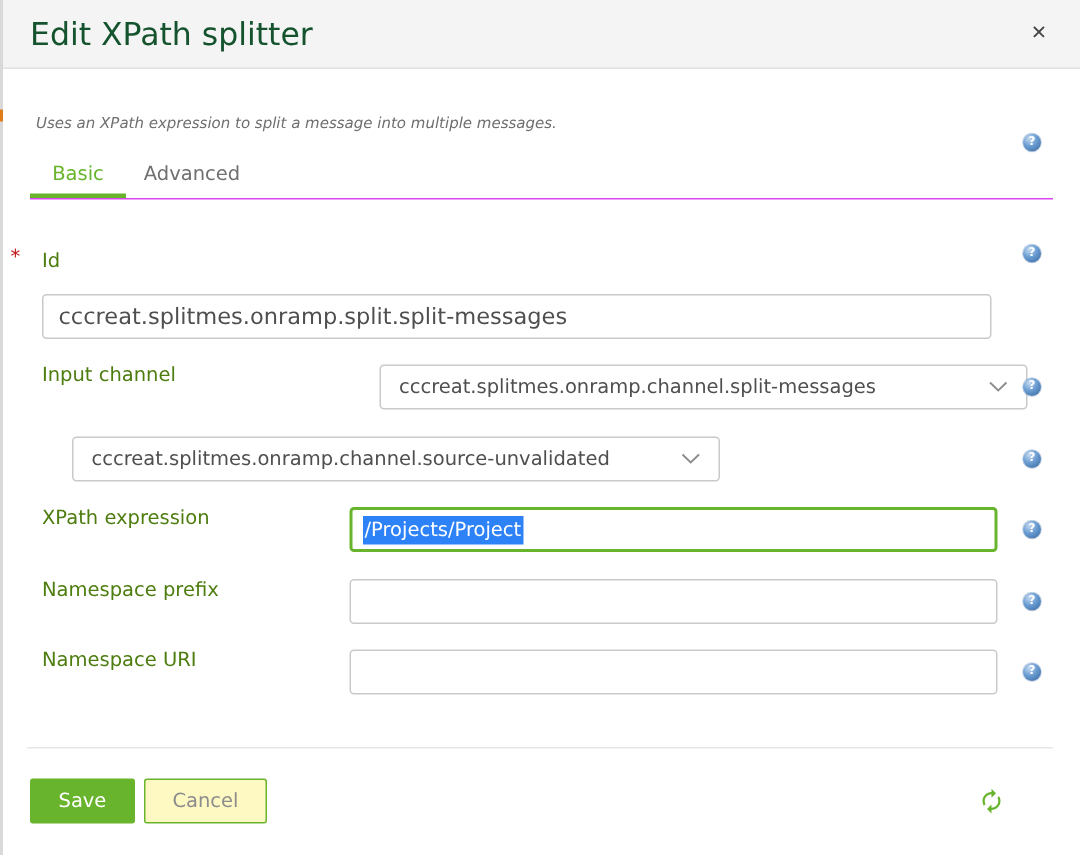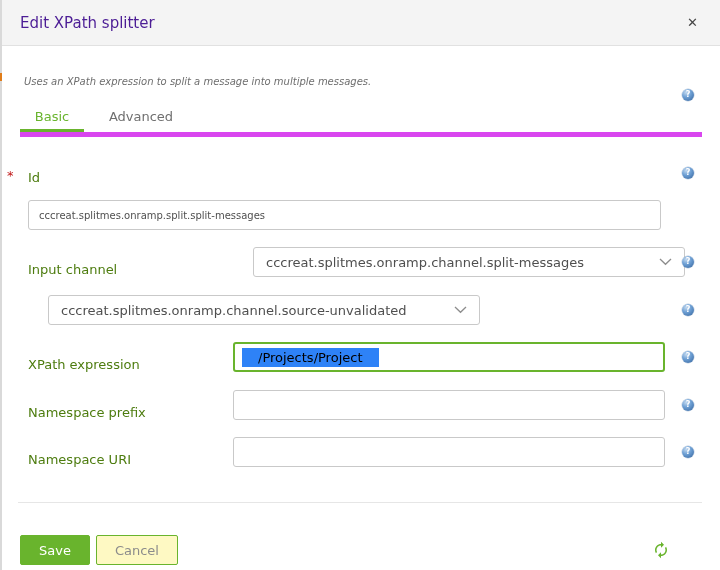--- a/index.html
+++ b/index.html
@@ -10,70 +10,70 @@
   }
   
   .edge-line{position:absolute;left:0;top:0;bottom:0;width:2px;background:#d9d9d9;z-index:30;}
   .edge-orange{position:absolute;left:0;top:73px;width:2px;height:8px;background:#e07d1a;}
 
   .dialog{position:absolute;inset:0;background:#fff;}
 
   
   .hdr{height:46px;background:#f4f4f4;border-bottom:1px solid #e1e1e1;
        display:flex;align-items:center;padding:0 16px 0 20px;box-sizing:border-box;}
-  .hdr-title{font-size:15px;color:#4c1d95;}
+  .hdr-title{font-size:21px;color:#14532d;}
   .close{margin-left:auto;font-size:13px;color:#454545;cursor:pointer;line-height:1;padding:4px 6px;}
 
   
   .desc-row{position:relative;margin:24px 26px 0 24px;height:16px;}
   .desc{font-style:italic;font-size:10px;color:#6e6e6e;}
 
   
   .help{position:absolute;right:0;width:12px;height:12px;border-radius:50%;
         background:radial-gradient(circle at 35% 28%, #c3d9ef, #6d9fd4 42%, #3e6ea6 88%);
         display:flex;align-items:center;justify-content:center;cursor:pointer;flex:none;
         box-shadow:0 0 0 0.5px rgba(70,110,160,.35);}
   .help .q{color:#fff;font-size:8px;font-weight:bold;line-height:1;transform:translateY(-0.5px);}
 
   
-  .tabs{margin:16px 18px 0 20px;border-bottom:5px solid #d946ef;display:flex;gap:13px;}
+  .tabs{margin:16px 18px 0 20px;border-bottom:1px solid #d946ef;display:flex;}
   .tab{font-size:13px;text-align:center;padding:7px 0 5px;border-bottom:3px solid transparent;cursor:pointer;}
   .tab-basic{width:64px;}
   .tab-advanced{width:88px;}
   .tab.active{color:#69b42d;border-bottom-color:#69b42d;}
   .tab.inactive{color:#6f6f6f;}
 
   
   .field-head{position:relative;margin:30px 26px 0 28px;height:16px;}
   .req{position:absolute;left:-21px;top:1px;color:#c01818;font-size:13px;}
   .fld-label{font-size:13px;color:#4d7c0f;}
   .field-head .help{top:0;}
 
   
   .text-input{display:block;margin:17px 0 0 28px;width:633px;height:30px;box-sizing:border-box;
-      border:1px solid #c9c9c9;border-radius:3px;padding:0 10px;font-size:10px;color:#4f4f4f;
+      border:1px solid #c9c9c9;border-radius:3px;padding:0 10px;font-size:15px;color:#4f4f4f;
       font-family:"DejaVu Sans",sans-serif;outline:none;background:#fff;}
 
-  .frow{position:relative;display:flex;align-items:flex-end;margin:17px 26px 0 28px;height:30px;}
+  .frow{position:relative;display:flex;align-items:flex-start;margin:17px 26px 0 28px;height:30px;}
   .frow.g18{margin-top:18px;}
   .frow .fld-label{width:205px;flex:none;}
   .control{flex:none;width:432px;height:30px;box-sizing:border-box;}
   .selectbox{border:1px solid #c9c9c9;border-radius:3px;display:flex;align-items:center;
       padding:0 12px;font-size:13px;color:#4f4f4f;background:#fff;cursor:pointer;height:30px;box-sizing:border-box;margin-left:20px;}
   .selectbox .chev{margin-left:auto;display:flex;}
   .plain-input{border:1px solid #c9c9c9;border-radius:3px;padding:0 10px;font-size:13px;color:#4f4f4f;
       font-family:"DejaVu Sans",sans-serif;outline:none;background:#fff;width:432px;height:30px;box-sizing:border-box;flex:none;}
   .xpathbox{border:2px solid #69b42d;border-radius:3px;display:flex;align-items:center;
       padding:0 7px;font-size:13px;background:#fff;height:30px;box-sizing:border-box;}
-  .sel-text{background:#2e82f7;color:#000000;padding:1px 16px;line-height:17px;}
+  .sel-text{background:#2e82f7;color:#ffffff;padding:1px 1px;line-height:17px;}
   .frow .help{top:50%;margin-top:-6px;}
 
   
   .divider{margin:35px 18px 0 18px;border-top:1px solid #e6e6e6;}
-  .footer{display:flex;align-items:center;margin-top:32px;padding:0 50px 0 20px;}
+  .footer{display:flex;align-items:center;margin-top:20px;padding:0 50px 0 20px;}
   .btn{height:30px;font-size:13px;border-radius:2px;font-family:"DejaVu Sans",sans-serif;cursor:pointer;}
   .btn-save{background:#69b42d;color:#fff;border:1px solid #69b42d;padding:0 18px;}
   .btn-cancel{background:#fef9c3;color:#8c8c8c;border:1px solid #69b42d;padding:0 18px;margin-left:6px;}
   .refresh{margin-left:auto;width:18px;height:18px;cursor:pointer;}
 </style>
 </head>
 <body>
 
 <div class="edge-line">
   <div class="edge-orange"></div>

